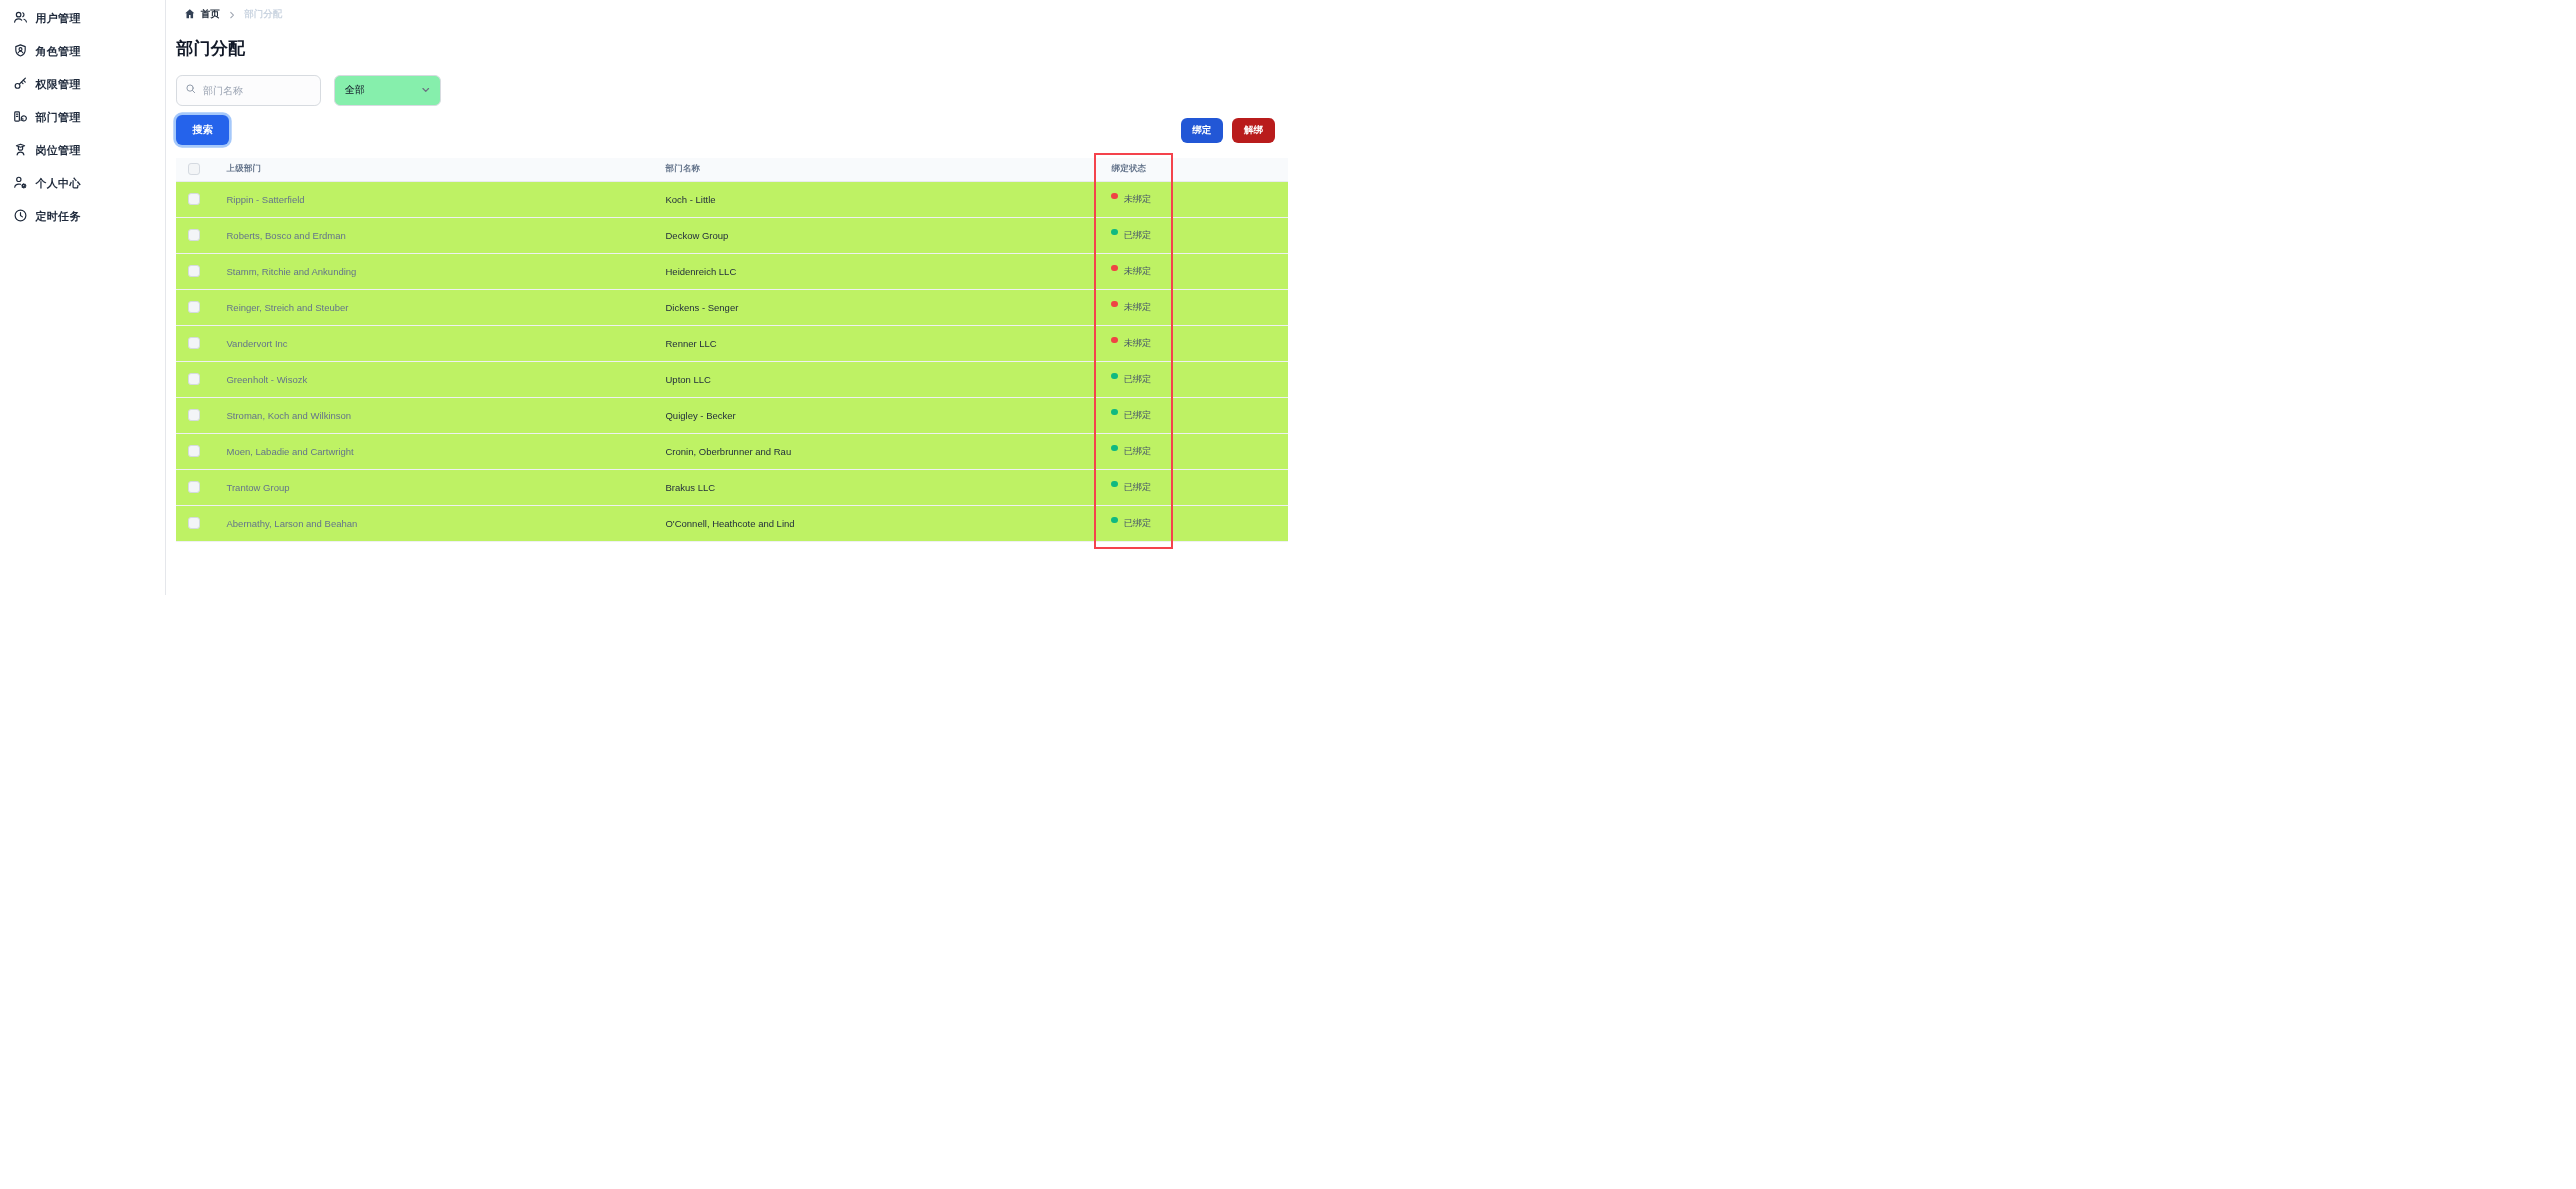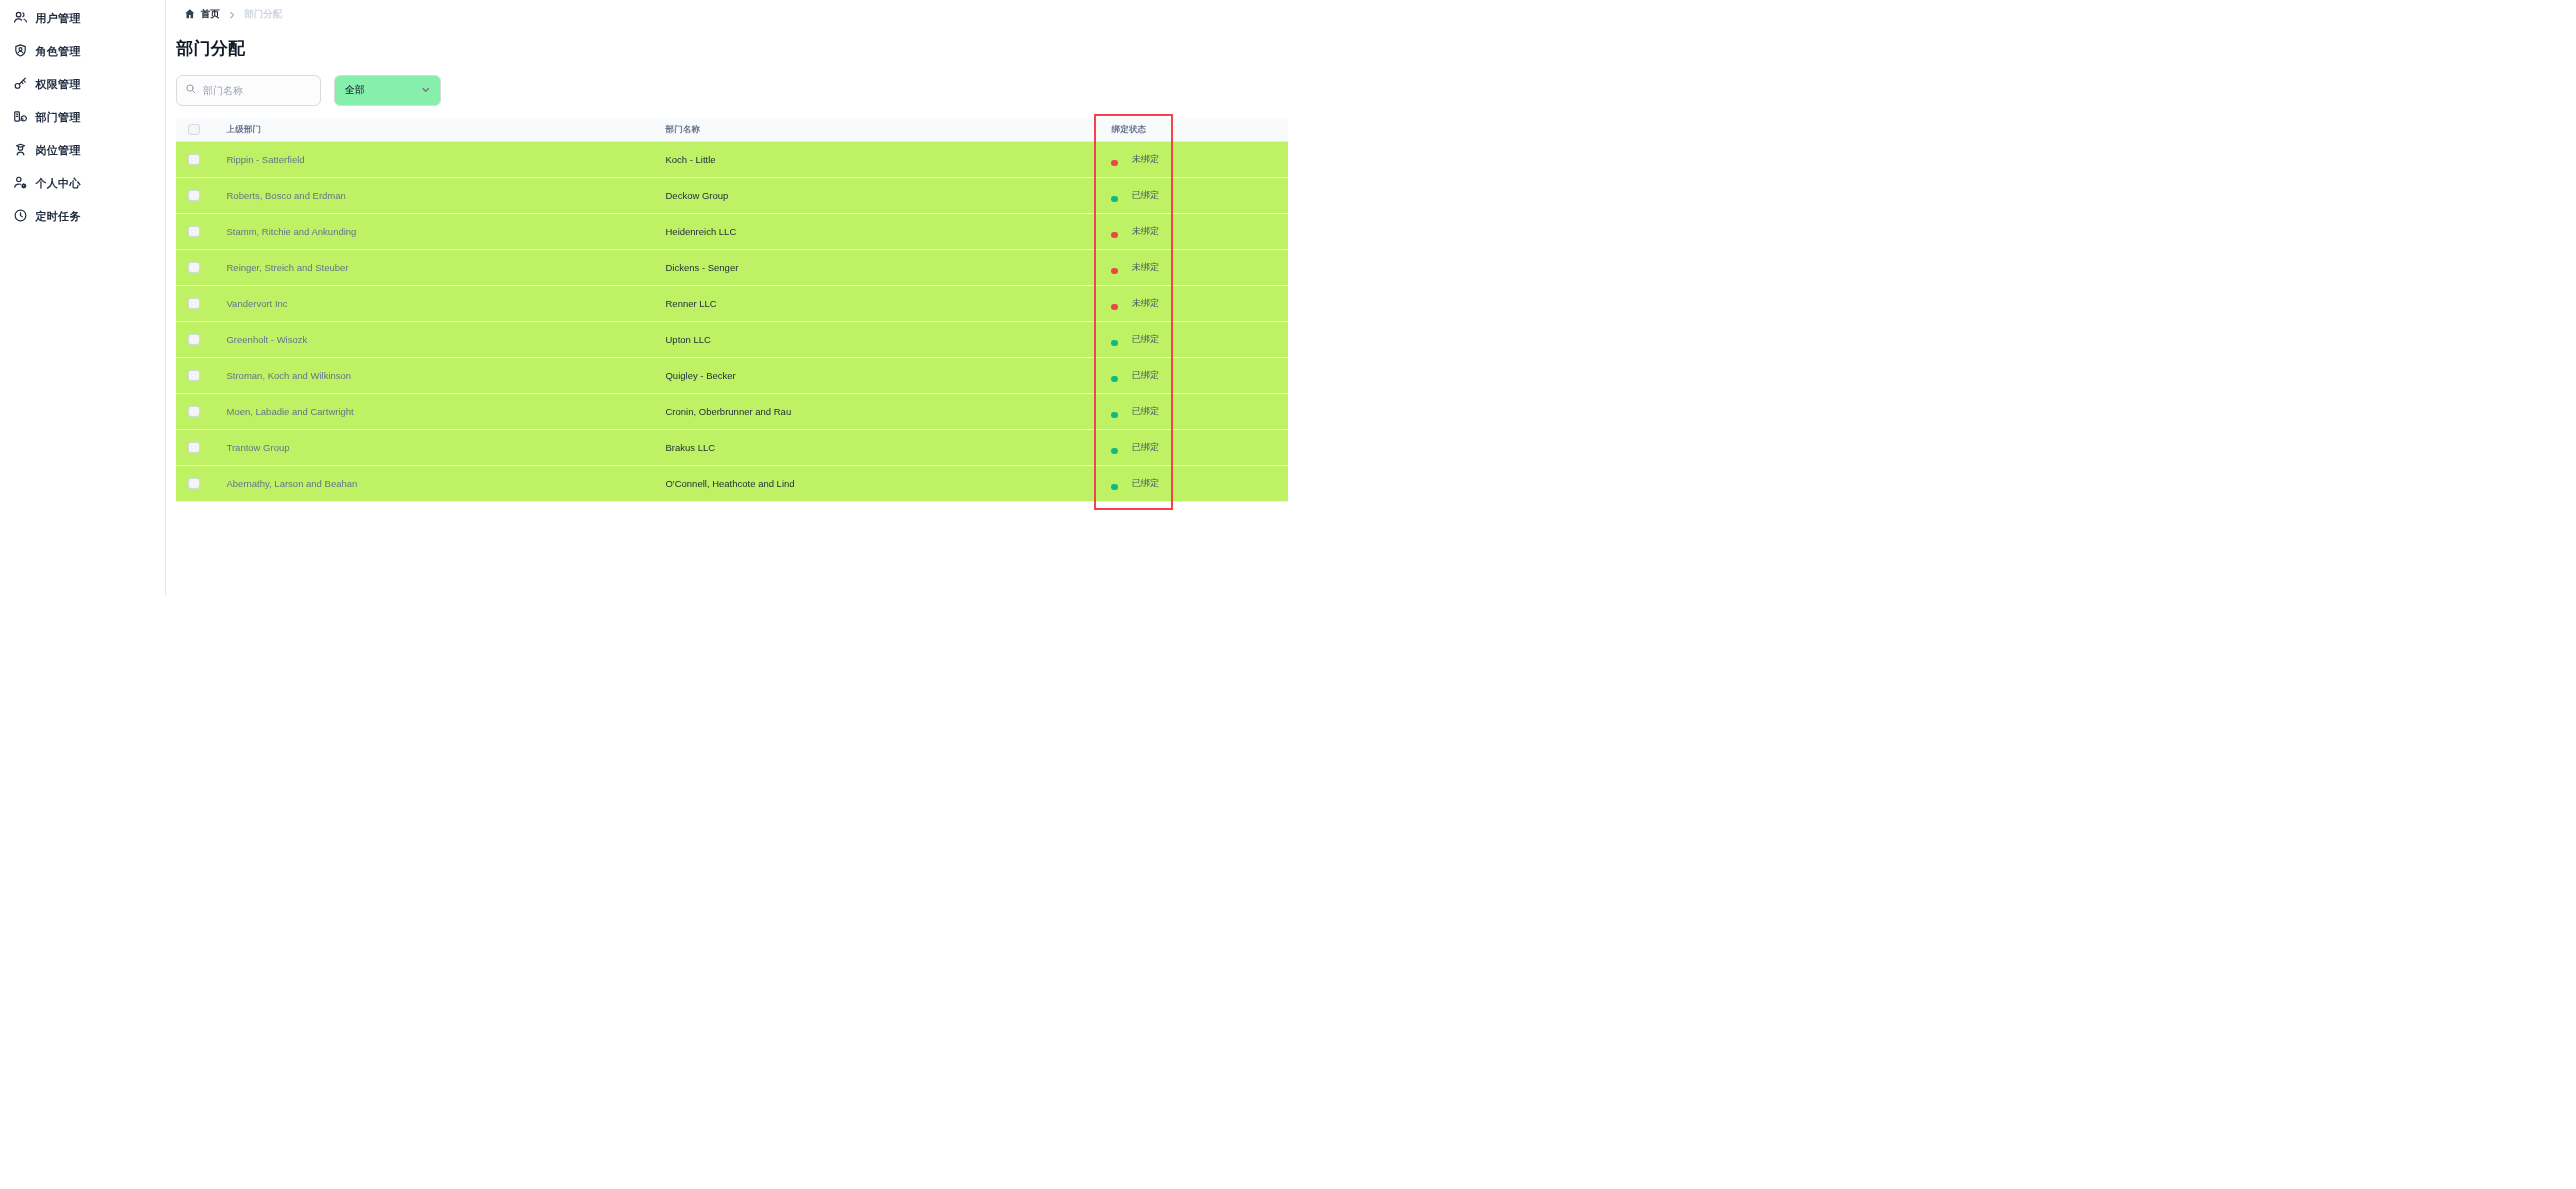--- a/index.html
+++ b/index.html
@@ -54,21 +54,21 @@
   .table-wrap { position:relative; margin-top:12.3px; width:1112px; }
   .trow { display:grid; grid-template-columns:38px 439px 446px 1fr; align-items:center;
     padding-left:12.3px; }
   .thead { height:24px; background:#f8fafc; border-bottom:0.7px solid #e8ebef; }
   .th { font-size:8.5px; font-weight:600; color:#64748b; letter-spacing:0.2px; }
   .tr { height:36px; background:#bef264; border-bottom:0.7px solid #eef0f3; }
   .checkbox { width:11.6px; height:11.6px; border:1px solid #d4d9e0; border-radius:3.1px;
     background:#f3f5f7; cursor:pointer; }
   .cell-parent { font-size:9.5px; color:#64748b; }
   .cell-name { font-size:9.5px; color:#1e293b; font-weight:500; }
-  .cell-status { display:flex; align-items:flex-end;gap:8px; }
+  .cell-status { display:flex; align-items:flex-start; }
   .dot { width:6.1px; height:6.1px; border-radius:50%; margin-right:6.1px; }
   .dot-red { background:#ef4444; }
   .dot-green { background:#10b981; }
   .status-label { font-size:9.2px; color:#475569; }
 
   .highlight-box { position:absolute; left:918px; top:-4.1px; width:79px; height:396px;
     border:2px solid #f4434c; pointer-events:none; }
 
   
   .footer-row { display:flex; align-items:center; justify-content:space-between;
@@ -176,20 +176,27 @@
       <input placeholder="部门名称" style="">
     </div>
     <div class="select-box">
       <span class="select-value">全部</span>
       <span><svg viewBox="0 0 24 24" fill="none" stroke="#6b7280" stroke-width="3.2" stroke-linecap="round" stroke-linejoin="round">
             <path d="m5 9 7 7 7-7"></path>
           </svg></span>
     </div>
   </div>
 
+  <div class="action-row">
+    <button class="btn btn-search">搜索</button>
+    <div class="right-actions">
+      <button class="btn btn-bind">绑定</button>
+      <button class="btn btn-unbind">解绑</button>
+    </div>
+  </div>
 
   <div class="table-wrap">
     <div class="trow thead">
       <div>
           <div class="checkbox"></div>
         </div>
       <div class="th">上级部门</div>
       <div class="th">部门名称</div>
       <div class="th">绑定状态</div>
     </div>

